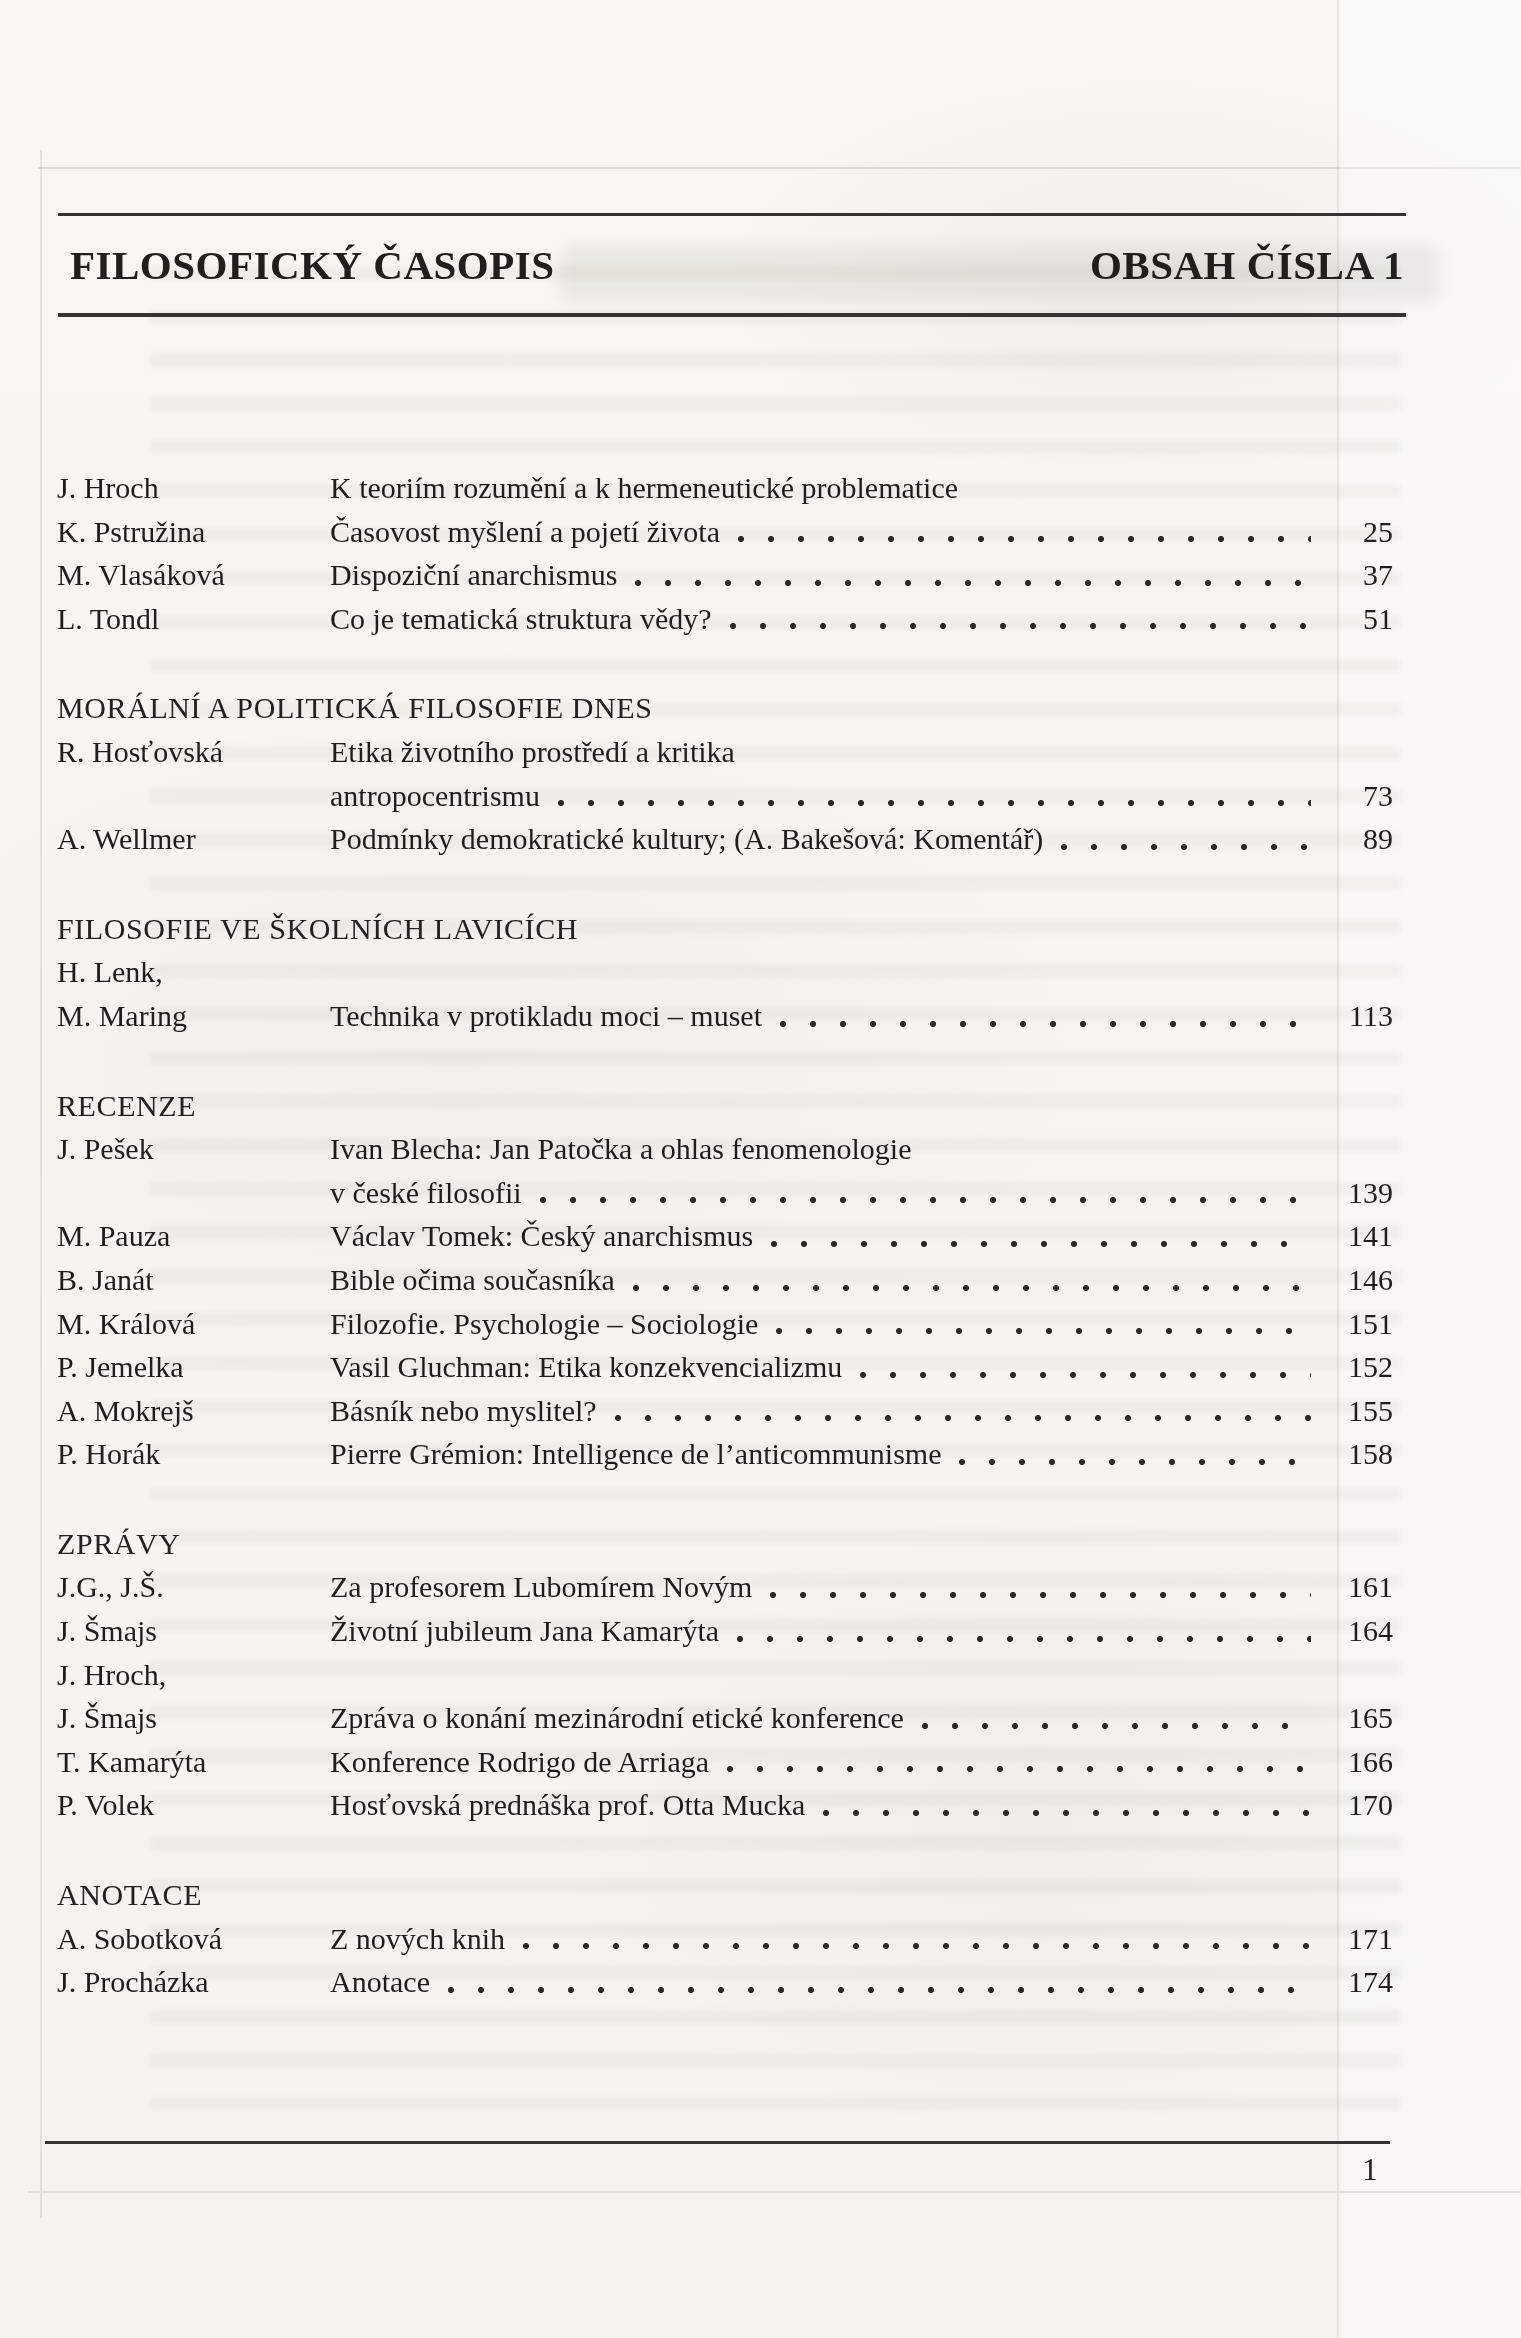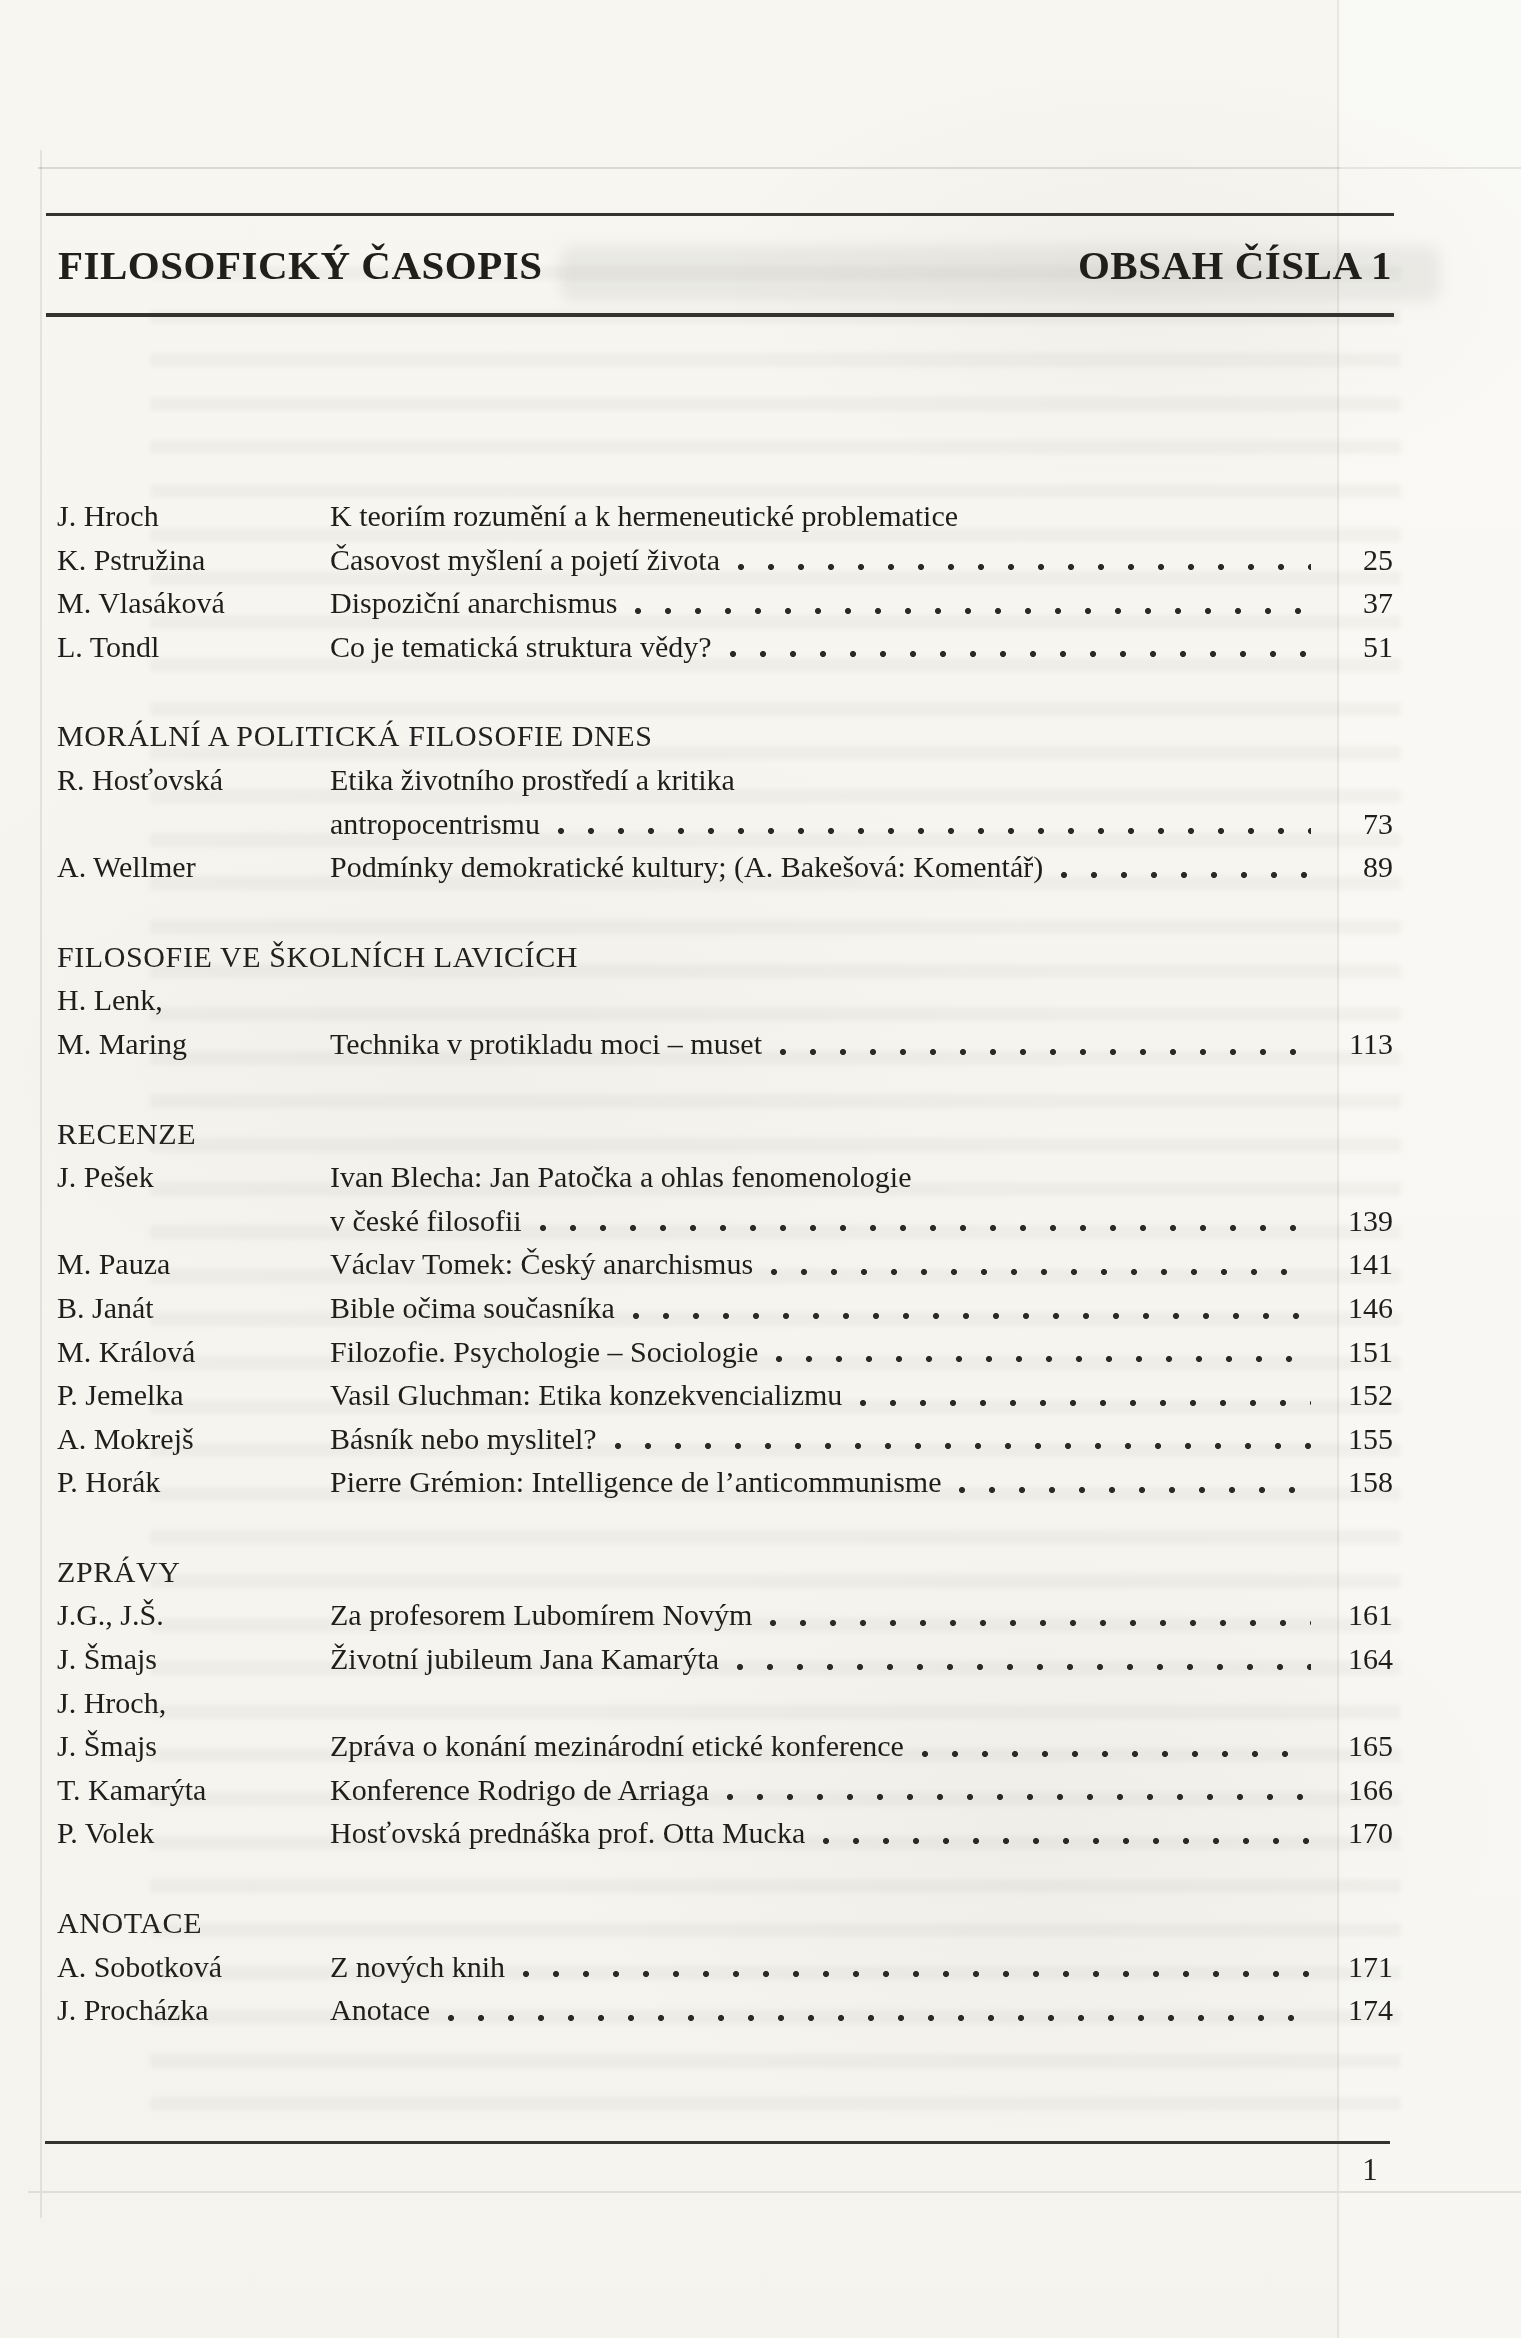--- a/index.html
+++ b/index.html
@@ -36,34 +36,34 @@
     filter:blur(2px);
     pointer-events:none;
   }
   .ghost-masthead{
     position:absolute;left:560px;top:246px;width:880px;height:56px;
     background:rgba(120,120,110,.10);border-radius:12px;filter:blur(7px);
     pointer-events:none;
   }
   
   .masthead{
-    position:absolute;left:46px;top:213px;width:1348px;height:104px;
+    position:absolute;left:58px;top:213px;width:1348px;height:104px;
     border-top:3px solid #35332f;
     border-bottom:4px solid #35332f;
     box-sizing:border-box;
     display:flex;justify-content:space-between;align-items:center;
     padding:0 2px 0 12px;
   }
   .masthead .mast-title{
     font-size:41px;font-weight:bold;letter-spacing:.5px;color:#201f1c;
     white-space:nowrap;
   }
   
   .toc{
-    position:absolute;left:57px;top:494px;width:1336px;
+    position:absolute;left:57px;top:466px;width:1336px;
     font-size:30px;line-height:43.6px;
   }
   .toc-section{margin-top:46px;}
   .toc-section:first-child{margin-top:0;}
   .sec-heading{
     height:43.6px;letter-spacing:.6px;color:#232220;white-space:nowrap;
   }
   .row{display:flex;align-items:baseline;height:43.6px;}
   .author{flex:0 0 273px;white-space:nowrap;}
   .title{flex:0 0 auto;white-space:nowrap;}

